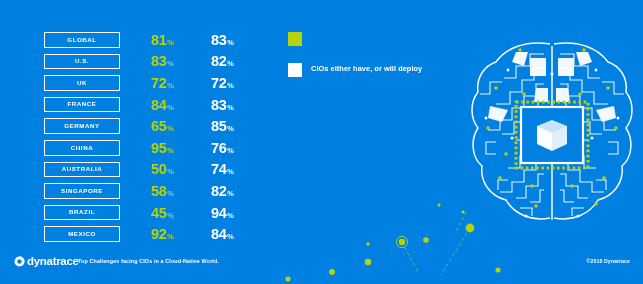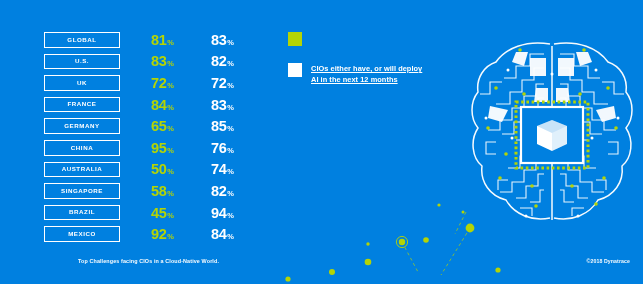--- a/index.html
+++ b/index.html
@@ -107,21 +107,21 @@
   }
   .legend-swatch.green { background: #B4D405; }
   .legend-swatch.white { background: #ffffff; }
   .legend-text {
     font-size: 7.4px;
     font-weight: bold;
     line-height: 1.55;
     letter-spacing: 0.05px;
   }
   .legend-text.green { color: #B4D405; }
-  .legend-text.white { color: #ffffff; text-decoration: underline; }
+  .legend-text.white { color: #ffffff; }
 
   
   .brain {
     position: absolute;
     left: 466px;
     top: 32px;
     width: 172px;
     height: 205px;
   }
 
@@ -350,21 +350,20 @@
     <div class="legend-item">
       <div class="legend-swatch green"></div>
       <div class="legend-text green">
       </div>
     </div>
 
     <div class="legend-item">
       <div class="legend-swatch white"></div>
       <div class="legend-text white">
         <div>CIOs either have, or will deploy</div>
-        <div>AI in the next 12 months</div>
       </div>
     </div>
 
   </div>
 
   <svg class="brain" viewBox="0 0 172 205">
     <g stroke="#FFFFFF" fill="none" stroke-width="1.5" opacity="0.96">
 
       <path d="M84,12 C60,8 40,16 30,30 C18,34 10,46 12,60 C4,70 4,86 12,96
                C4,108 6,126 16,134 C14,150 24,164 40,168 C48,182 66,190 84,186"></path>
@@ -456,17 +455,25 @@
 
       <g>
         <path d="M86,88 L101,94 L101,112 L86,119 L71,112 L71,94 Z" fill="#FFFFFF"></path>
         <path d="M86,88 L101,94 L86,101 L71,94 Z" fill="#0080E0" opacity="0.22"></path>
         <path d="M86,101 L101,94 L101,112 L86,119 Z" fill="#0080E0" opacity="0.12"></path>
       </g>
     </g>
   </svg>
 
   <div class="footer">
+    <div class="logo-wrap">
+      <svg class="logo-mark" viewBox="0 0 24 24">
+        <circle cx="12" cy="12" r="11" fill="#FFFFFF"></circle>
+        <circle cx="12" cy="12" r="5" fill="#0080E0"></circle>
+        <path d="M12,1 A11,11 0 0,1 23,12 L17,12 A5,5 0 0,0 12,7 Z" fill="#FFFFFF"></path>
+      </svg>
+      <span class="logo-word">dynatrace</span>
+    </div>
     <div class="tagline">Top Challenges facing CIOs in a Cloud-Native World.</div>
     <div class="copyright">©2018 Dynatrace</div>
   </div>
 
 </div>
 
 </body></html>

